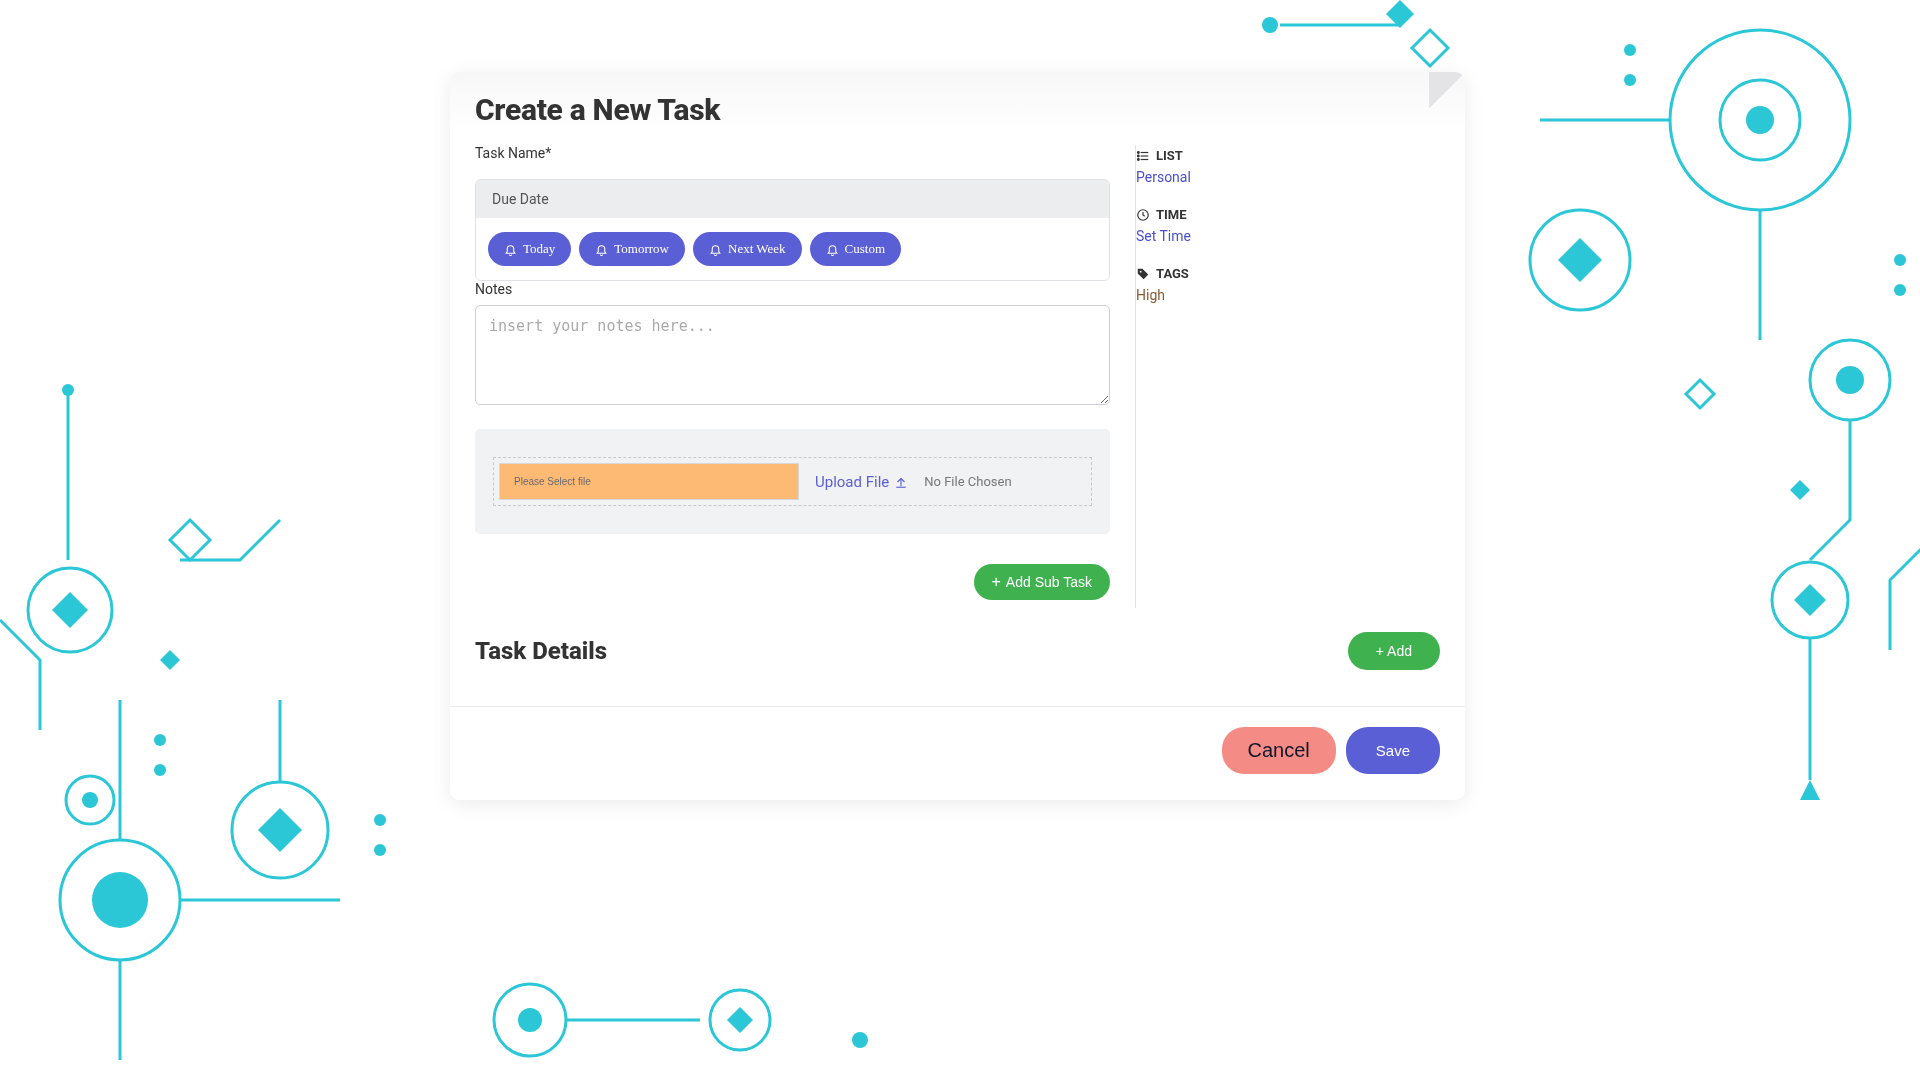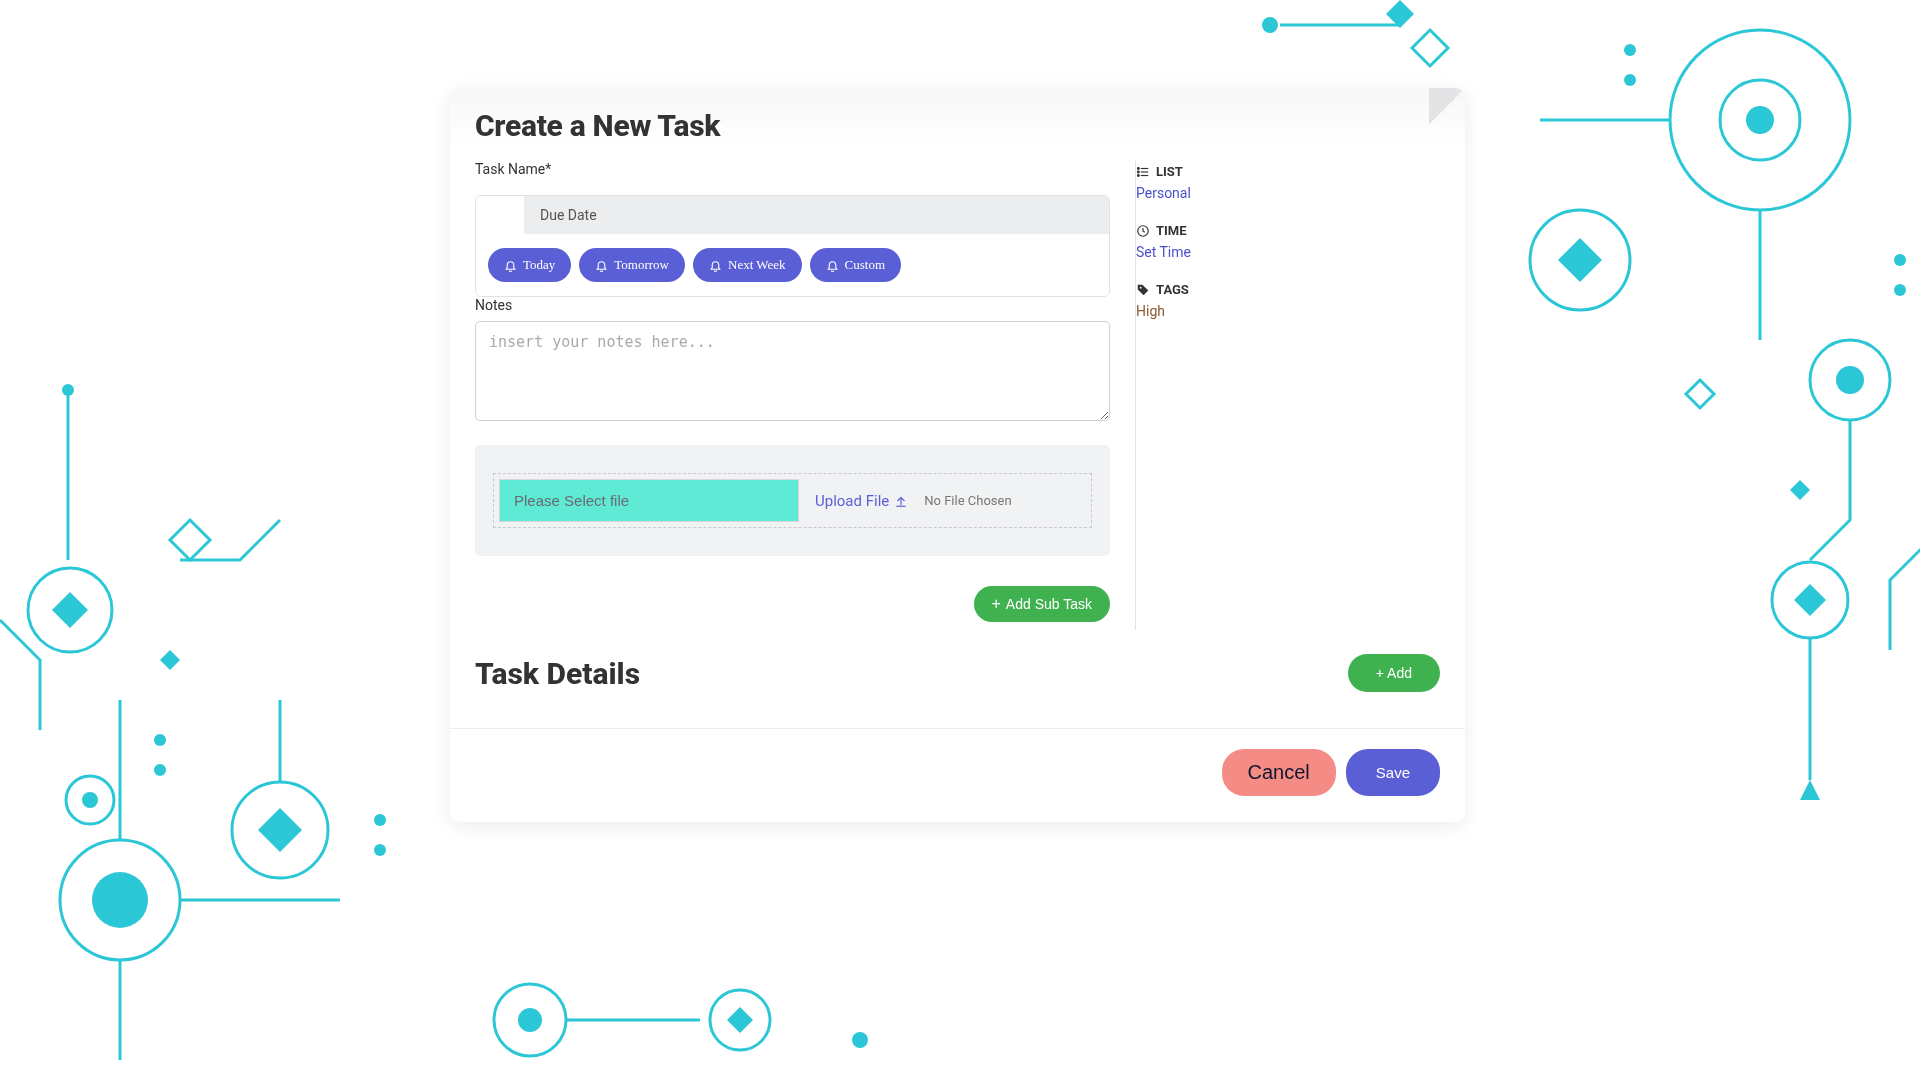--- a/index.html
+++ b/index.html
@@ -13,21 +13,21 @@
   }
   
   .bg-deco {
     position: absolute;
     pointer-events: none;
     z-index: 0;
   }
   .modal {
     position: absolute;
     left: 450px;
-    top: 88px;
+    top: 72px;
     width: 1015px;
     background: linear-gradient(#f7f7f8, #ffffff 60px);
     border-radius: 10px;
     box-shadow: 0 4px 20px rgba(0,0,0,0.08);
     z-index: 10;
     padding-bottom: 20px;
   }
   .modal-title {
     font-size: 30px;
     font-weight: 800;
@@ -68,21 +68,20 @@
     margin-top: 18px;
     border: 1px solid #e2e2e6;
     border-radius: 6px;
     overflow: hidden;
   }
   .due-date-header {
     background: #ecedef;
     padding: 11px 16px;
     font-size: 14px;
     color: #555;
-    margin-left: 48px;
   }
   .due-date-buttons {
     background: #fff;
     padding: 14px 12px;
     display: flex;
     gap: 8px;
   }
   .chip-btn {
     background: #5b5fd6;
     color: #fff;
@@ -119,24 +118,24 @@
   .upload-inner {
     border: 1px dashed #c8c8cf;
     background: #fff0;
     display: flex;
     align-items: center;
     padding: 5px;
     gap: 16px;
   }
   .select-file-btn {
     flex: 0 0 300px;
-    background: #5eead4;
+    background: #fdba74;
     border: 1px solid #d7d7dc;
     padding: 12px 14px;
-    font-size: 15px;
+    font-size: 10px;
     color: #6a6a72;
     text-align: left;
     cursor: pointer;
   }
   .upload-link {
     color: #5b5fd6;
     font-size: 15px;
     display: inline-flex;
     align-items: center;
     gap: 5px;
@@ -190,21 +189,21 @@
     display: inline-block;
   }
   .side-value.muted { color: #8a5a34; }
   .task-details-row {
     display: flex;
     justify-content: space-between;
     align-items: center;
     padding: 24px 25px 0 25px;
   }
   .task-details-title {
-    font-size: 30px;
+    font-size: 24px;
     font-weight: 800;
     color: #333;
   }
   .footer {
     border-top: 1px solid #ececef;
     margin-top: 36px;
     padding: 20px 25px 6px 25px;
     display: flex;
     justify-content: flex-end;
     gap: 10px;

